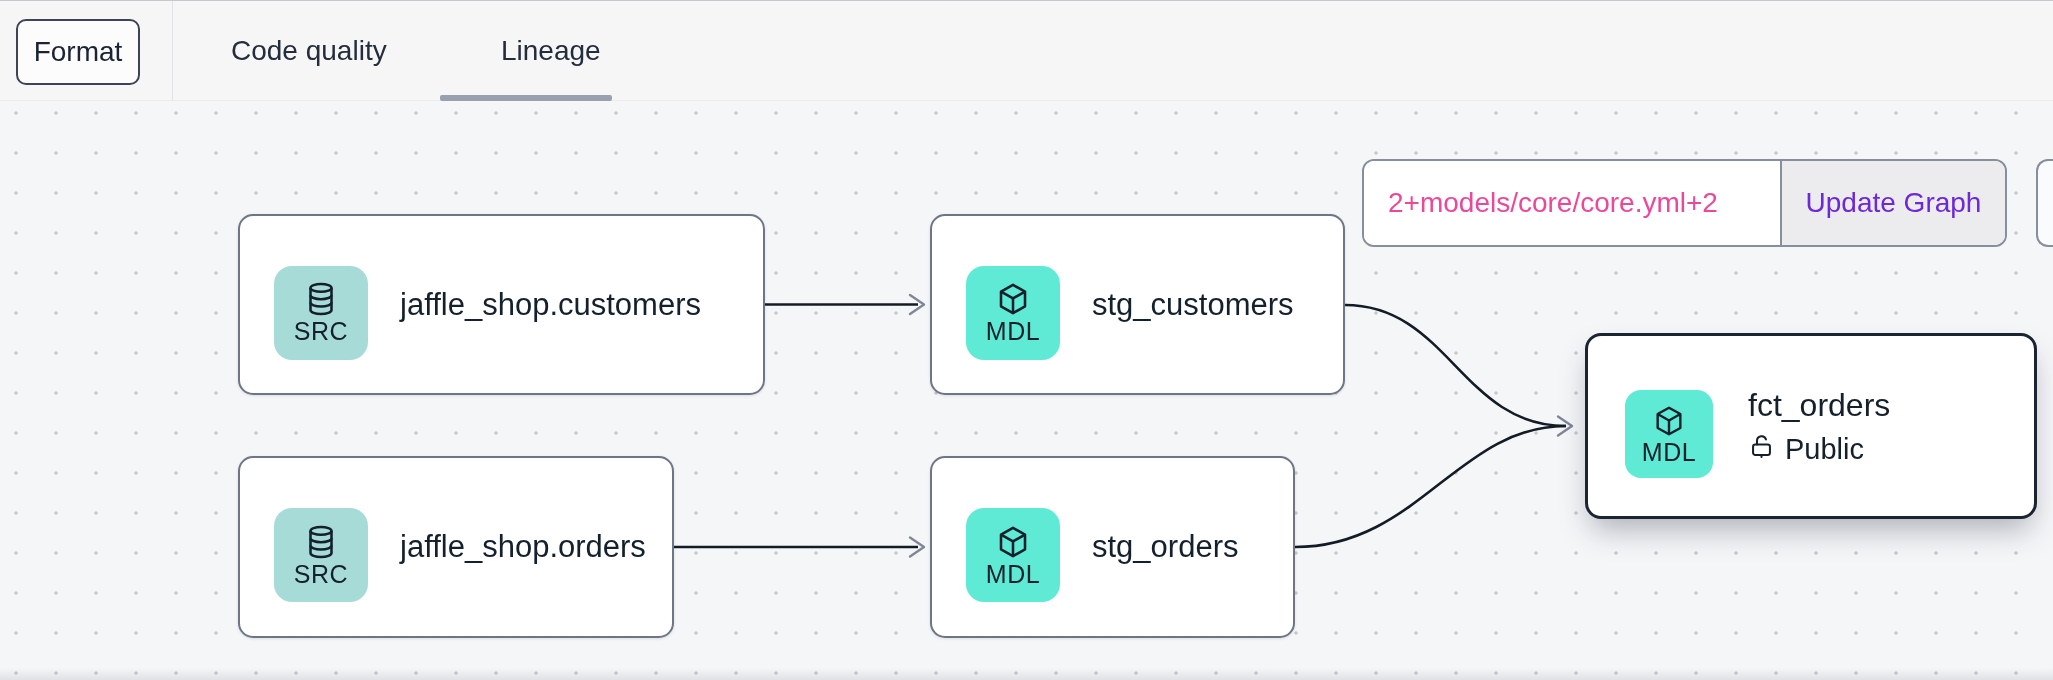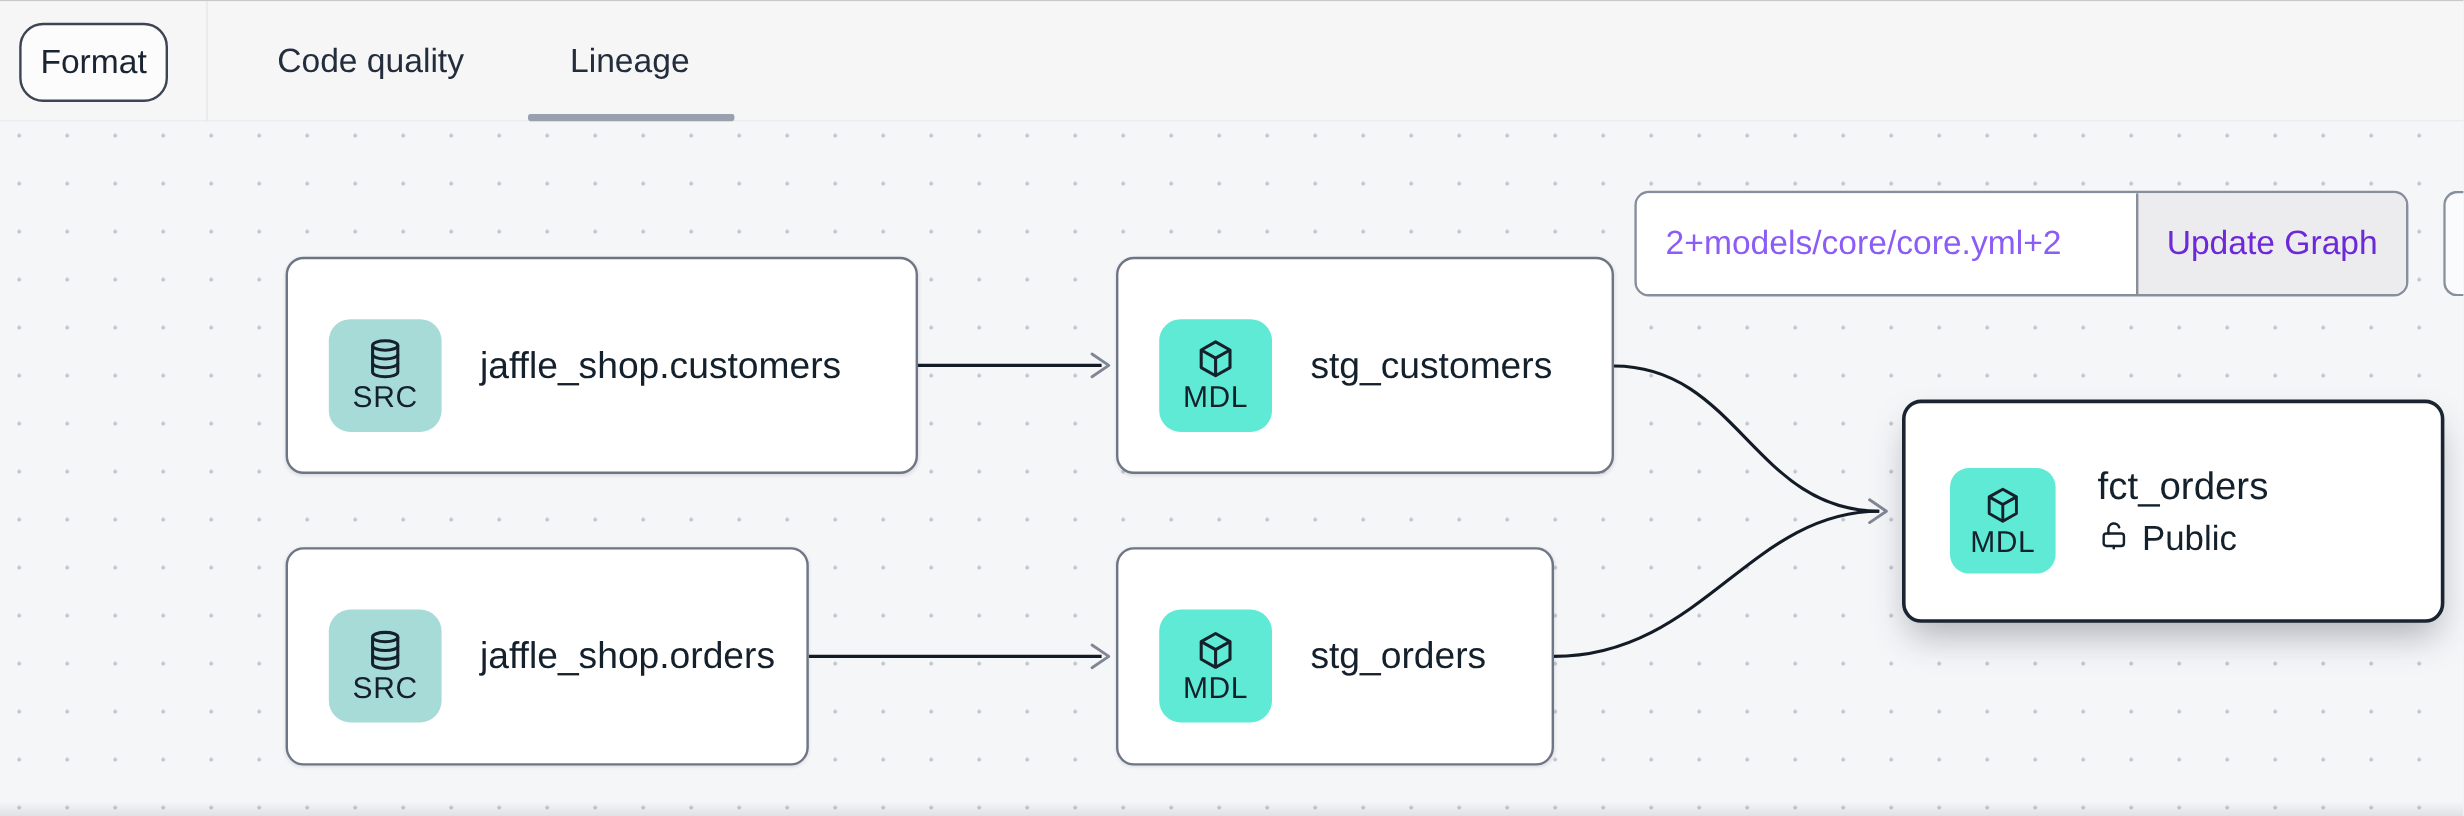--- a/index.html
+++ b/index.html
@@ -9,34 +9,34 @@
     background:#f5f6f8; border-top:1px solid #c7c8cc;
     color:#14202c;
   }
   
   .topbar{
     position:absolute; left:0; top:0; width:2053px; height:100px;
     background:#f6f6f7; border-bottom:1px solid #ececef; z-index:5;
   }
   .format-btn{
     position:absolute; left:16px; top:18px; width:124px; height:66px;
-    border:2px solid #3d4454; border-radius:20px; background:#fcfcfd;
+    border:2px solid #3d4454; border-radius:10px; background:#fcfcfd;
     display:flex; align-items:center; justify-content:center;
     font-size:28px; color:#1a2433; cursor:pointer;
     font-family:"Liberation Sans", sans-serif;
   }
   .topbar-divider{
     position:absolute; left:172px; top:0; width:1px; height:100px; background:#e2e3e7;
   }
   .tab{
     position:absolute; top:0; height:100px; display:flex; align-items:center;
     font-size:28px; color:#232d3b; cursor:pointer;
   }
   .tab.code-quality{ left:231px; }
-  .tab.lineage{ left:475px; }
+  .tab.lineage{ left:501px; }
   .tab-underline{
     position:absolute; left:440px; top:94px; width:172px; height:6px;
     background:#9aa1ae; border-radius:2px;
   }
   
   .canvas{
     position:absolute; left:0; top:100px; width:2053px; height:580px;
     background-color:#f5f6f8;
     background-image:radial-gradient(circle, #c3c7cf 1.5px, transparent 1.7px);
     background-size:40px 40px; background-position:-4px -8px;
@@ -87,21 +87,21 @@
     font-size:29px; color:#14202c;
   }
   
   .graph-controls{
     position:absolute; left:1362px; top:158px; width:645px; height:88px;
     border:2px solid #878e9c; border-radius:12px; overflow:hidden;
     display:flex; z-index:4; background:#ffffff;
   }
   .selector-input{
     width:416px; height:100%; border:none; outline:none; background:#ffffff;
-    padding:0 0 0 24px; font-size:28px; color:#8b5cf6;
+    padding:0 0 0 24px; font-size:28px; color:#ec4899;
     font-family:"Liberation Sans", sans-serif;
   }
   .update-btn{
     flex:1; border:none; border-left:2px solid #878e9c; background:#ececee;
     font-size:28px; color:#6d28d9; cursor:pointer;
     font-family:"Liberation Sans", sans-serif;
   }
   .panel-sliver{
     position:absolute; left:2036px; top:158px; width:40px; height:88px;
     background:#fafbfc; border:2px solid #878e9c; border-right:none;

